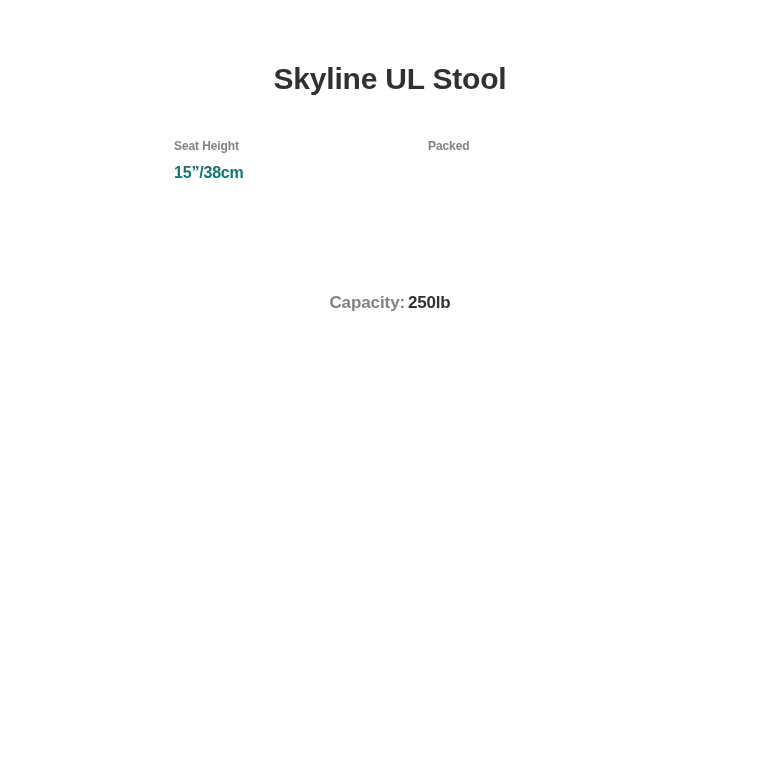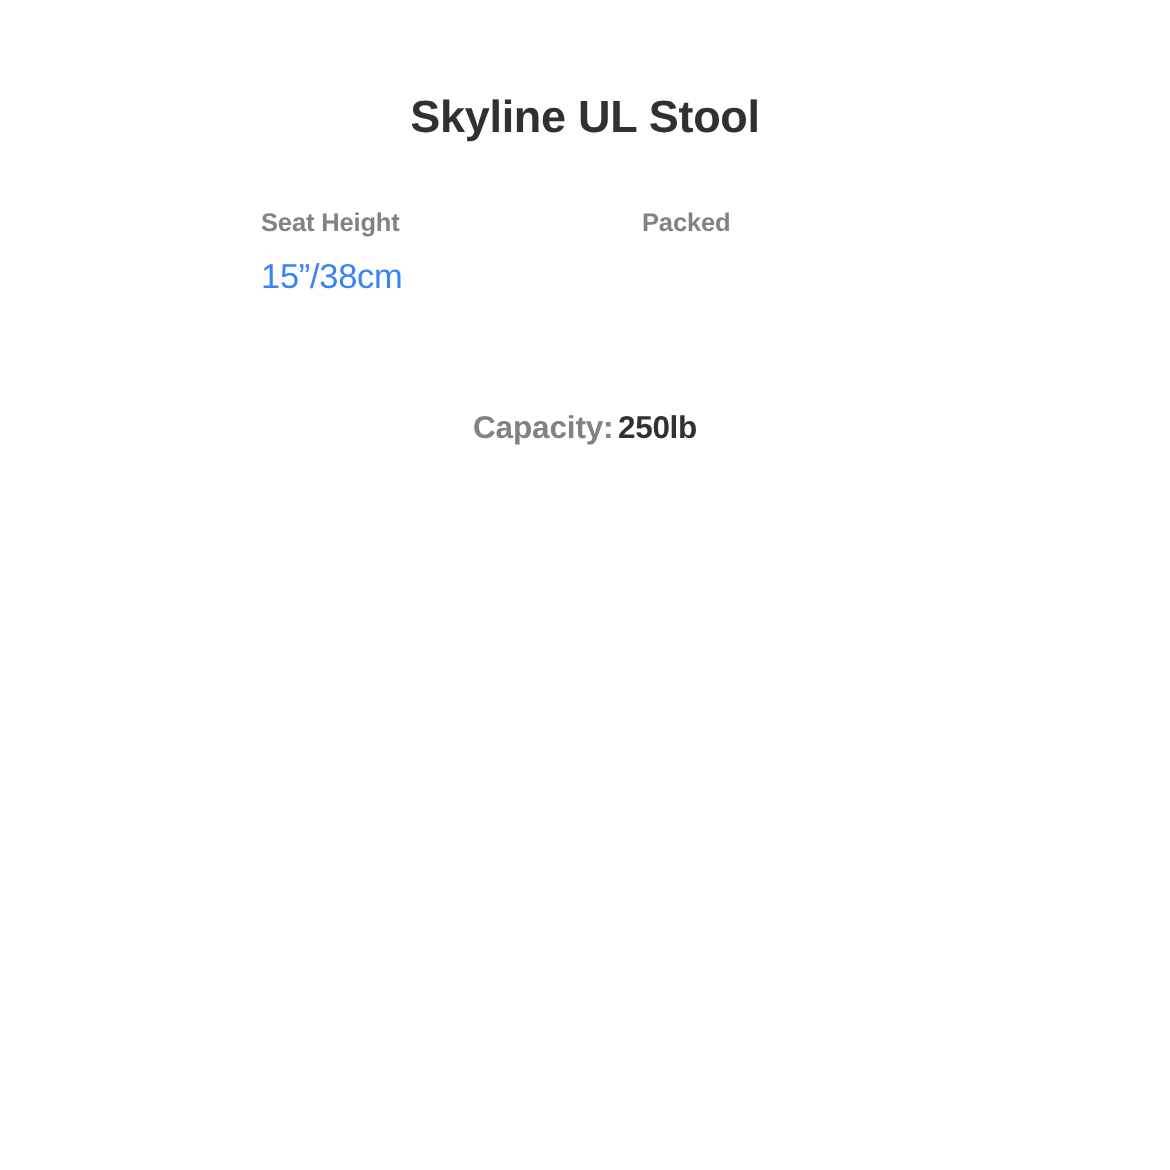--- a/index.html
+++ b/index.html
@@ -35,39 +35,39 @@
     width: 432px;
     display: grid;
     grid-template-columns: 254px 178px;
     grid-template-rows: auto auto;
     row-gap: 42px;
   }
   .spec-cell {
     text-align: left;
   }
   .spec-label {
-    font-size: 17px;
+    font-size: 12px;
     font-weight: bold;
     color: #808285;
     line-height: 1.35;
     margin: 0 0 8px 0;
     letter-spacing: -0.1px;
   }
   .spec-value {
-    font-size: 23px;
-    font-weight: normal;
-    color: #3b82f6;
+    font-size: 16px;
+    font-weight: bold;
+    color: #0f766e;
     line-height: 1.35;
     margin: 0;
     letter-spacing: -0.2px;
   }
   .capacity-row {
-    margin-top: 30px;
+    margin-top: 66px;
     text-align: center;
-    font-size: 21px;
+    font-size: 17px;
     line-height: 1.35;
   }
   .capacity-label {
     font-weight: bold;
     color: #808285;
     letter-spacing: -0.1px;
   }
   .capacity-value {
     font-weight: bold;
     color: #2f3133;

